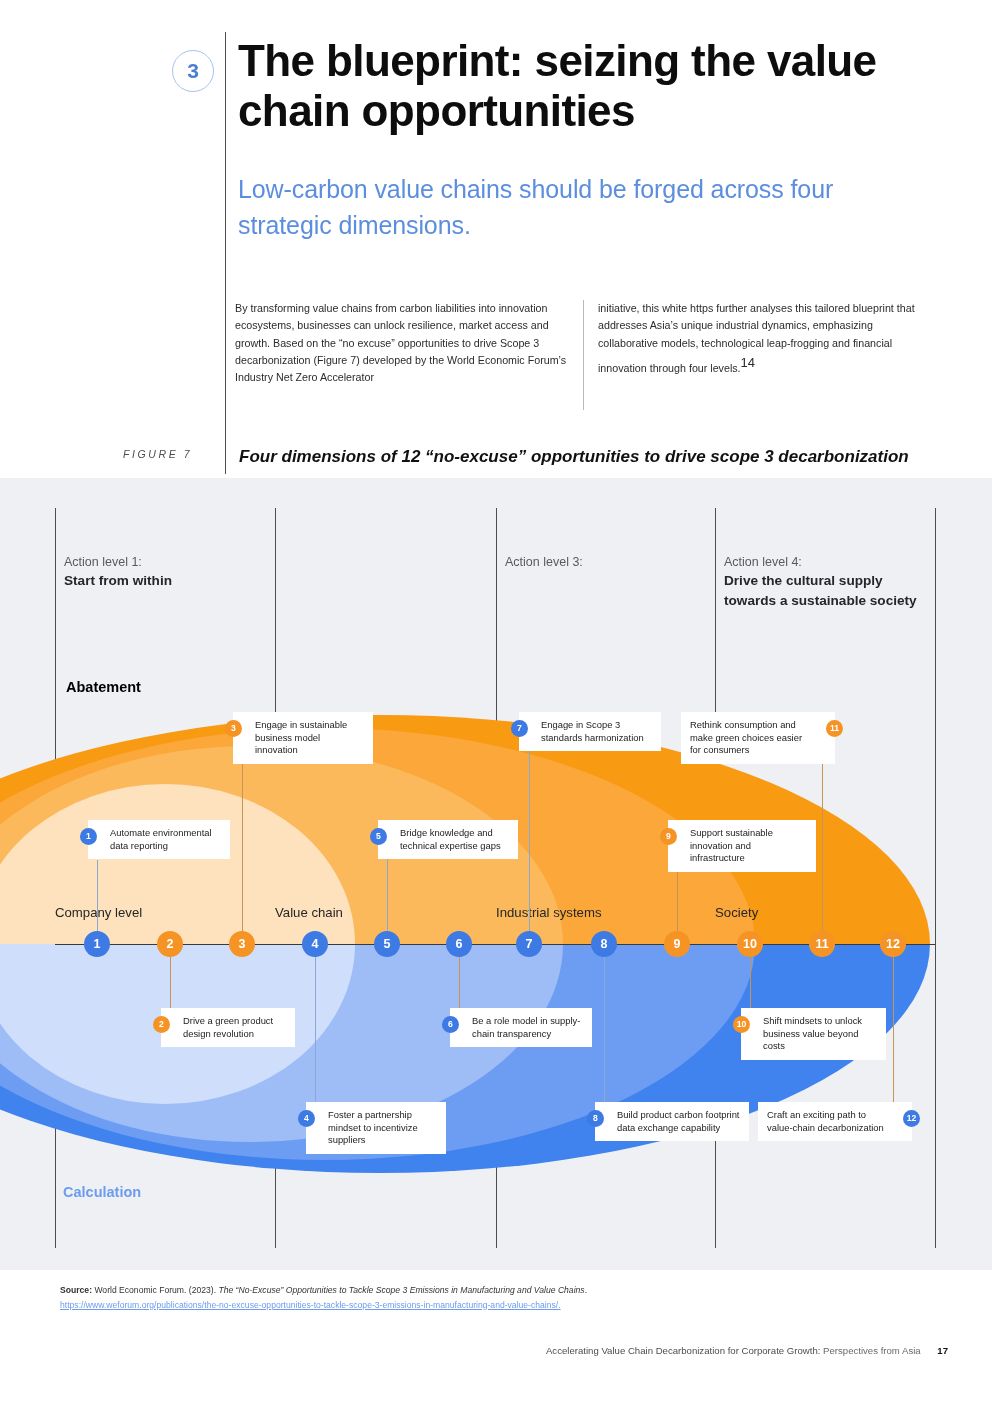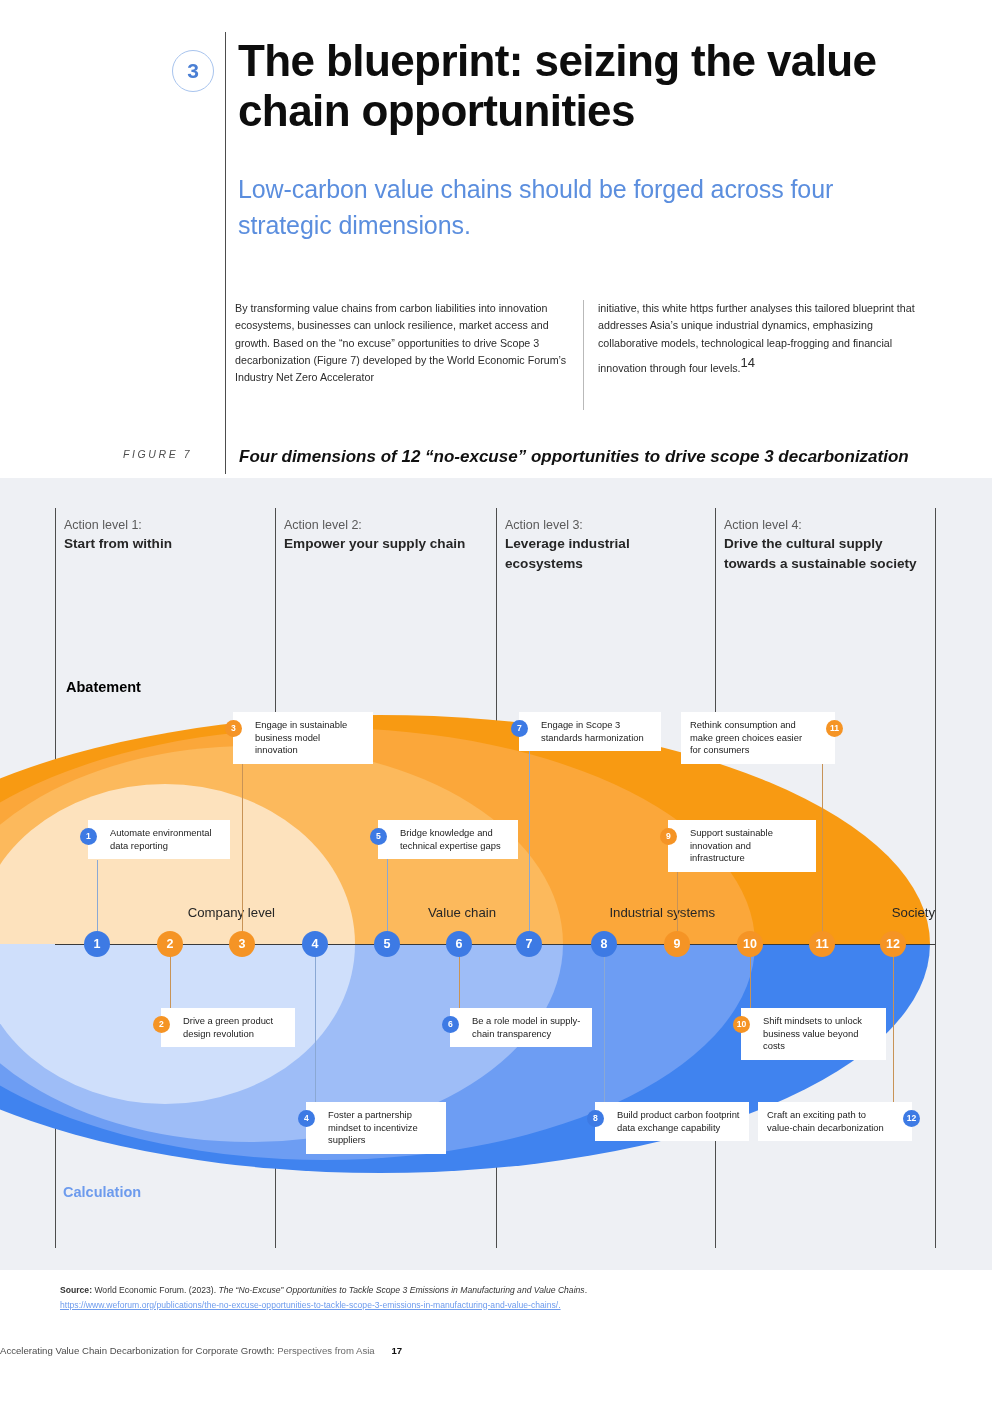--- a/index.html
+++ b/index.html
@@ -43,31 +43,31 @@
   }
 
   
   .figure{
     position:absolute;left:0;top:478px;width:992px;height:792px;background:#eef0f4;
     overflow:hidden;
   }
   .col-divider{position:absolute;top:30px;width:1px;height:740px;background:#4d4d4d;}
 
   .level{position:absolute;top:38px;width:190px;}
-  .level .kicker{font-size:12.5px;color:#5a5a5a;line-height:1.45;}
+  .level .kicker{font-size:12.5px;color:#5a5a5a;line-height:1.45;margin-top:37px;}
   .level .name{font-size:13.6px;color:#262626;font-weight:700;line-height:1.45;}
 
   .band-label{position:absolute;font-size:14.5px;font-weight:700;}
   .band-abatement{left:66px;top:679px;color:#000000;}
   .band-calculation{left:63px;top:1184px;color:#6d9bed;}
 
   .axis-line{position:absolute;left:55px;top:944px;width:880px;height:1px;background:#3a3a3a;}
 
   .ring-label{
-    position:absolute;font-size:13.2px;color:#262626;font-weight:400;text-align:right;
+    position:absolute;font-size:13.2px;color:#262626;font-weight:400;text-align:left;
   }
 
   .node{
     position:absolute;width:26px;height:26px;border-radius:50%;
     display:flex;align-items:center;justify-content:center;
     color:#fff;font-size:12.5px;font-weight:700;
     transform:translate(-50%,-50%);
   }
   .node.blue{background:#3d7ae4;}
   .node.orange{background:#f59425;}
@@ -94,21 +94,21 @@
   .callout.pad-right{padding-right:22px;}
 
   
   .source{
     position:absolute;left:60px;top:1283px;width:880px;font-size:8.6px;line-height:1.7;color:#333;
   }
   .source b{font-weight:700;}
   .source i{font-style:italic;}
   .source a{color:#6d9bed;text-decoration:underline;}
   .footer{
-    position:absolute;left:0;top:1345px;width:992px;padding-right:28px;
+    position:absolute;left:0;top:1345px;width:992px;text-align:right;padding-right:44px;
     box-sizing:border-box;font-size:9.6px;color:#4d4d4d;
   }
   .footer .pg{font-weight:700;color:#111;margin-left:14px;}
   .footer .sub{color:#6a6a6a;}
 </style>
 </head>
 <body>
 
 <div class="page-head">
   <div class="chapter-badge">3</div>
@@ -130,27 +130,22 @@
   <div class="col-divider" style="left:55px;"></div>
   <div class="col-divider" style="left:275px;"></div>
   <div class="col-divider" style="left:496px;"></div>
   <div class="col-divider" style="left:715px;"></div>
   <div class="col-divider" style="left:935px;"></div>
 
   <div class="level" style="left:64px;">
     <div class="kicker">Action level 1:</div>
     <div class="name">Start from within</div>
   </div>
-  <div class="level" style="left:284px;">
-    <div class="kicker">Action level 2:</div>
-    <div class="name">Empower your supply chain</div>
-  </div>
   <div class="level" style="left:505px;width:175px;">
     <div class="kicker">Action level 3:</div>
-    <div class="name">Leverage industrial ecosystems</div>
   </div>
   <div class="level" style="left:724px;width:200px;">
     <div class="kicker">Action level 4:</div>
     <div class="name">Drive the cultural supply towards a sustainable society</div>
   </div>
 
   <svg width="992" height="792" viewBox="0 0 992 792" style="position:absolute;left:0;top:0;">
     <defs>
       <clipPath id="clipTop">
           <rect x="0" y="0" width="992" height="466"></rect>

